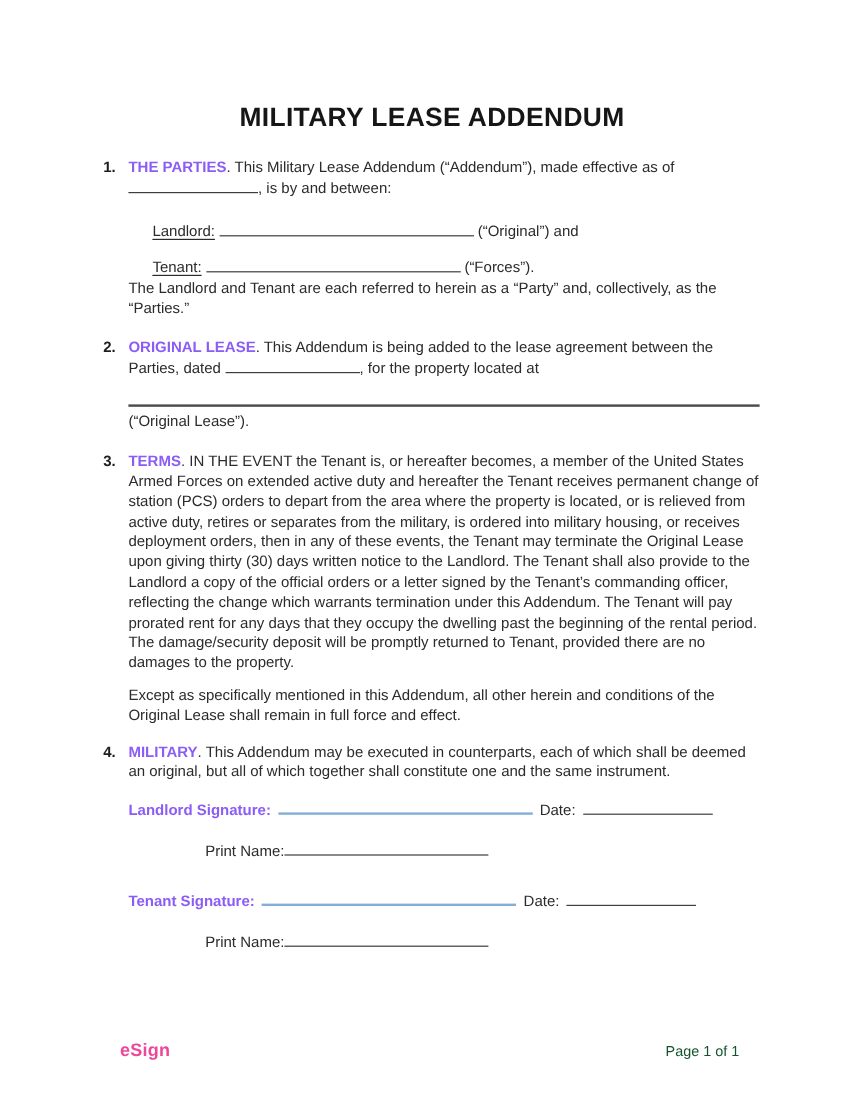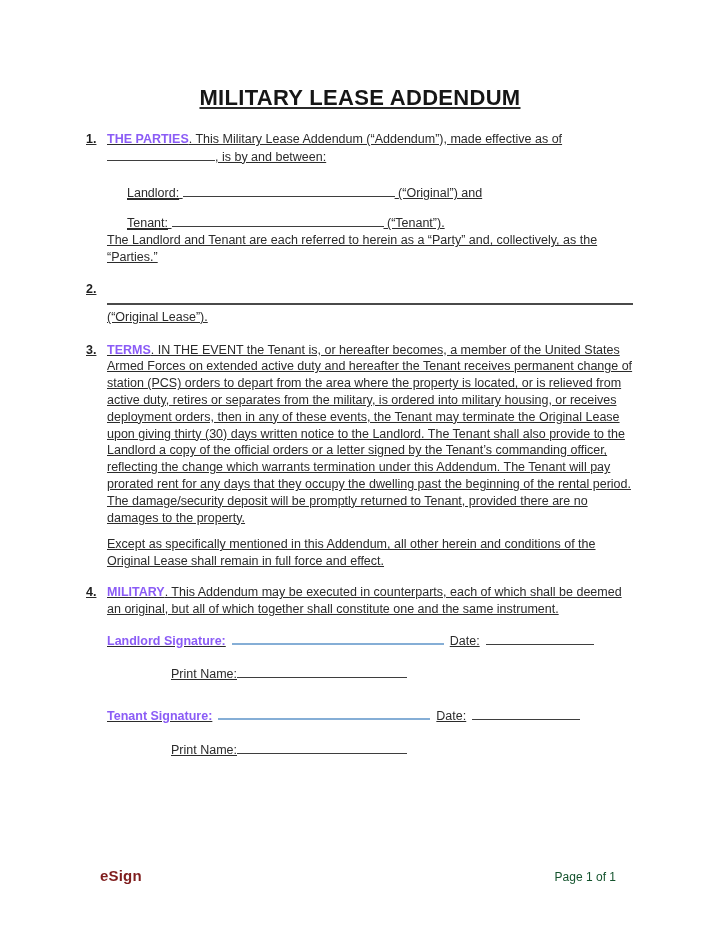--- a/index.html
+++ b/index.html
@@ -2,21 +2,21 @@
 <html><head>
 <meta charset="utf-8">
 <style>
   html,body { margin:0; padding:0; background:#ffffff; }
   body {
     width:720px; height:931px; position:relative;
     font-family:"Liberation Sans", sans-serif;
     color:#2b2b2b;
     -webkit-font-smoothing:antialiased;
   }
-  .page { position:relative; width:720px; height:931px; background:#ffffff; overflow:hidden;text-decoration:underline; }
+  .page { position:relative; width:720px; height:931px; background:#ffffff; overflow:hidden; }
 
   .doc-title {
     margin:0; padding-top:86px;
     text-align:center;
     font-size:22px; font-weight:700; letter-spacing:0.3px;
     color:#161616; line-height:1.05;
   }
 
   .content {
     padding:0 87px 0 86px;
@@ -73,48 +73,49 @@
     border-bottom:2px solid #4a4a4a;
   }
 
   .sig-row { white-space:nowrap; }
   .sig-row .gap { display:inline-block; width:6px; }
 
   .footer {
     position:absolute; top:867px; left:100px; right:104px;
     display:flex; justify-content:space-between; align-items:baseline;
   }
-  .brand { font-weight:700; font-size:15px; color:#7f1d1d; letter-spacing:0.2px; }
+  .brand { font-weight:700; font-size:15px; color:#ec4899; letter-spacing:0.2px; }
   .page-label { font-size:12px; color:#14532d; }
 </style>
 </head>
 <body>
 
 <div class="page">
 
   <h1 class="doc-title">MILITARY LEASE ADDENDUM</h1>
 
   <div class="content">
 
     <div class="item m-sec1">
       <div class="num">1.</div>
       <div class="body">
         <p><b>THE PARTIES</b><span>. This Military Lease Addendum (“Addendum”), made effective as of </span><span class="blank b-effective"></span><span>, is by and between:</span></p>
 
         <p class="indent-1 m-landlord"><span class="ulabel">Landlord:</span> <span class="blank b-party"></span> <span>(“Original”) and</span></p>
 
-        <p class="indent-1 m-tenant"><span class="ulabel">Tenant:</span> <span class="blank b-party"></span> <span>(“Tenant”).</span></p>
+        <p class="indent-1 m-tenant"><span class="ulabel">Tenant:</span> <span class="blank b-party"></span> <span>(“Forces”).</span></p>
 
         <p class="m-parties">The Landlord and Tenant are each referred to herein as a “Party” and, collectively, as the “Parties.”</p>
       </div>
     </div>
 
     <div class="item m-sec2">
       <div class="num">2.</div>
       <div class="body">
+        <p><b>ORIGINAL LEASE</b><span>. This Addendum is being added to the lease agreement between the Parties, dated </span><span class="blank b-dated"></span><span>, for the property located at</span></p>
         <div class="address-line"></div>
         <p class="m-caption">(“Original Lease”).</p>
       </div>
     </div>
 
     <div class="item m-sec3">
       <div class="num">3.</div>
       <div class="body">
         <p><b>TERMS</b><span>. IN THE EVENT the Tenant is, or hereafter becomes, a member of the United States Armed Forces on extended active duty and hereafter the Tenant receives permanent change of station (PCS) orders to depart from the area where the property is located, or is relieved from active duty, retires or separates from the military, is ordered into military housing, or receives deployment orders, then in any of these events, the Tenant may terminate the Original Lease upon giving thirty (30) days written notice to the Landlord. The Tenant shall also provide to the Landlord a copy of the official orders or a letter signed by the Tenant’s commanding officer, reflecting the change which warrants termination under this Addendum. The Tenant will pay prorated rent for any days that they occupy the dwelling past the beginning of the rental period. The damage/security deposit will be promptly returned to Tenant, provided there are no damages to the property.</span></p>
         <p class="m-except">Except as specifically mentioned in this Addendum, all other herein and conditions of the Original Lease shall remain in full force and effect.</p>

